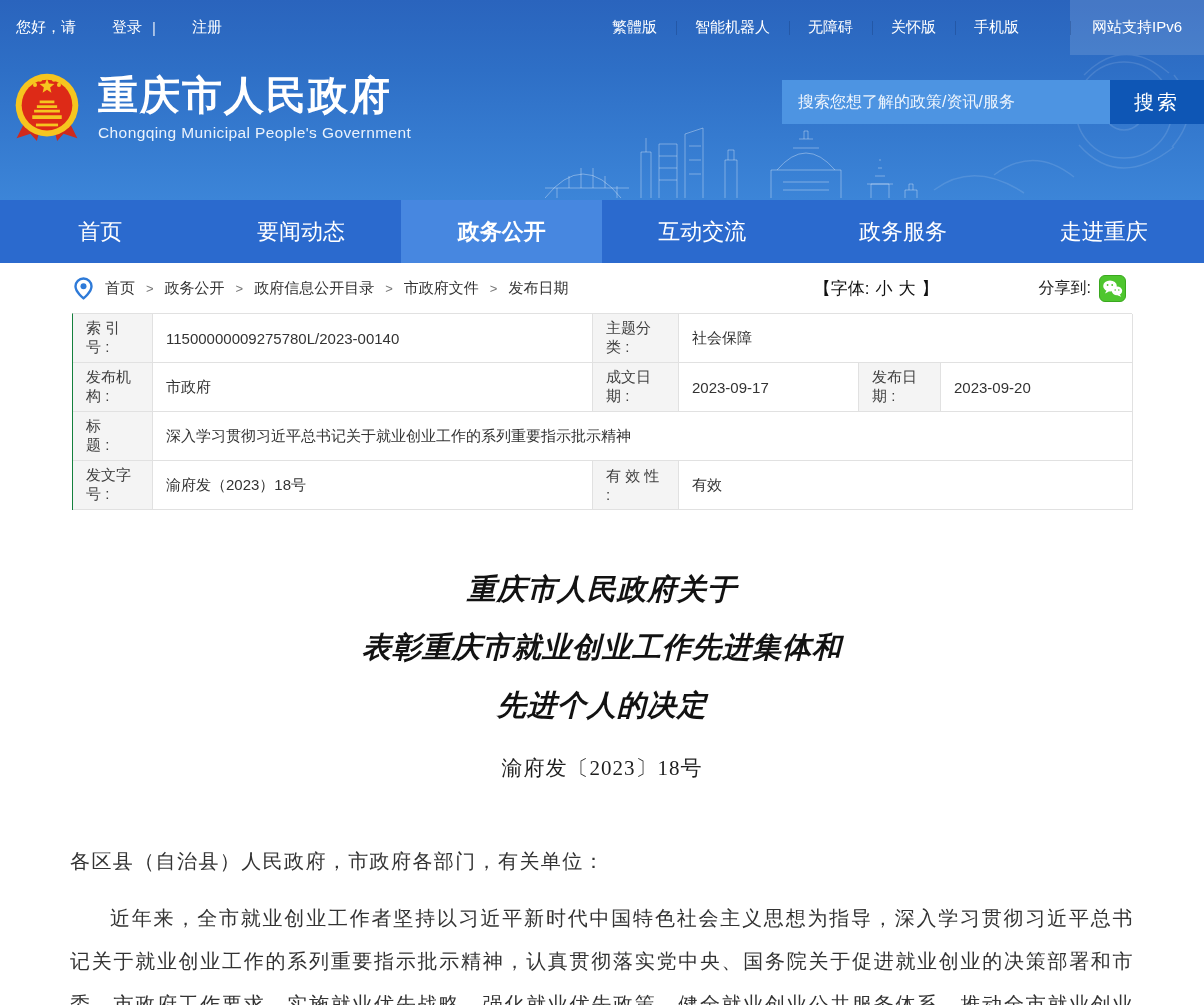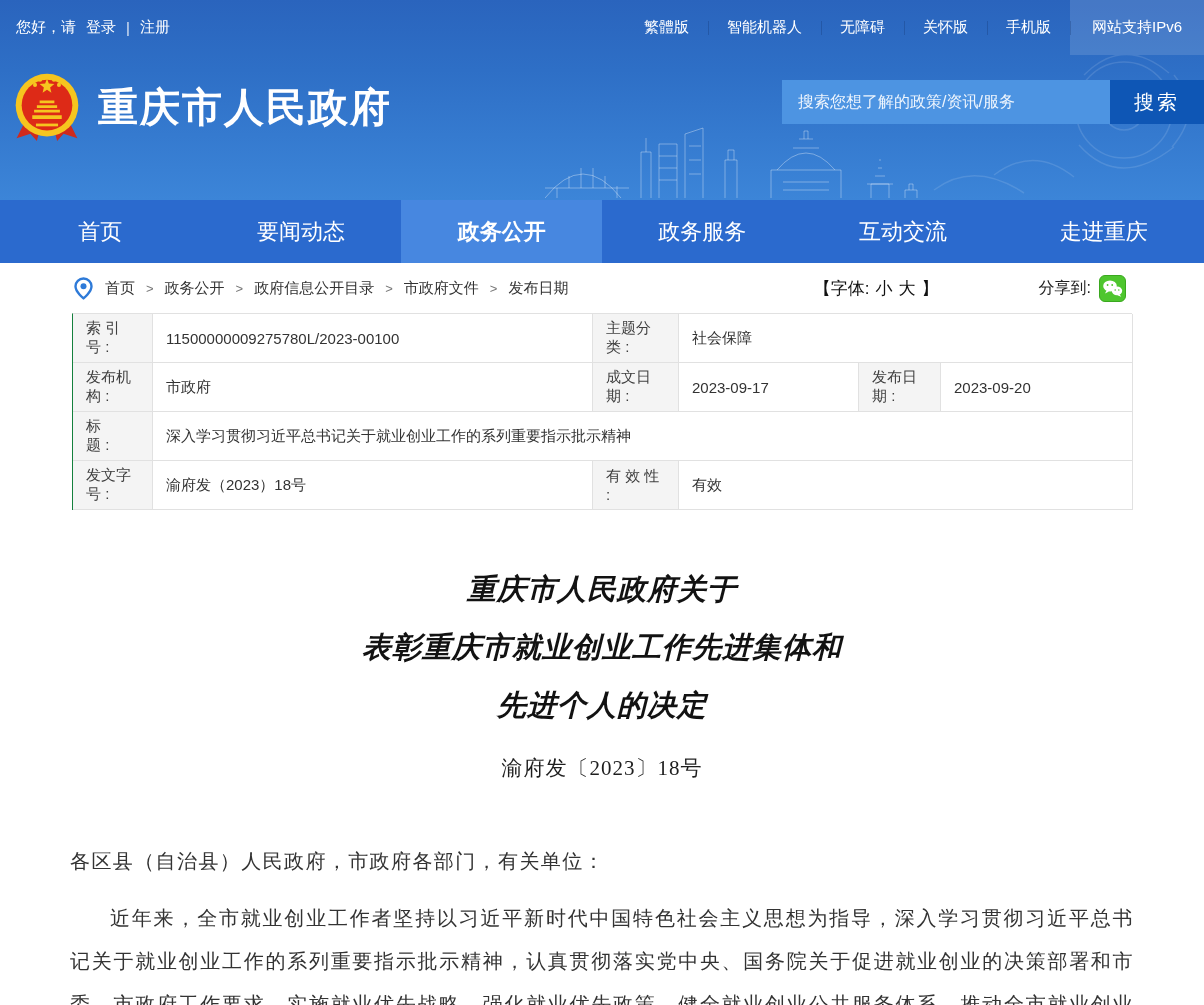--- a/index.html
+++ b/index.html
@@ -14,30 +14,30 @@
   .blue-zone {
     background:linear-gradient(180deg,#2a64bd 0%, #2e6fc6 35%, #3c85d8 100%);
     position:relative;
   }
   .topbar {
     height:55px; display:flex; justify-content:space-between; align-items:center;
     color:#fff; font-size:15px;
   }
   .topbar-left { display:flex; align-items:center; gap:10px; padding-left:16px; }
   .topbar-left .sep { opacity:.85; }
-  .tb-link { cursor:pointer; }
+  .tb-link { cursor:pointer;margin-left:26px; }
   .topbar-right { display:flex; align-items:stretch; height:55px; }
   .tlink {
     display:flex; align-items:center; padding:0 19px; cursor:pointer; position:relative;
   }
   .tlink + .tlink::before {
     content:""; position:absolute; left:0; top:21px; height:14px; width:1px;
     background:rgba(10,40,90,0.25);
   }
-  .tlink.ipv6 { background:rgba(255,255,255,0.13); padding:16px 22px; }
+  .tlink.ipv6 { background:rgba(255,255,255,0.13); padding:16px 22px;margin-left:32px; }
 
   
   .header { height:145px; position:relative; }
   .brand { position:absolute; left:12px; top:13px; display:flex; align-items:center; }
   .emblem { width:70px; height:78px; }
   .brand-text { margin-left:16px; color:#fff; }
   .site-title { font-size:40px; font-weight:bold; letter-spacing:2px; line-height:46px; }
   .site-subtitle { font-size:15.5px; color:#eaf2fc; margin-top:6px; letter-spacing:.4px; }
   .search { position:absolute; right:0; top:25px; display:flex; height:44px; }
   .search input {
@@ -164,36 +164,37 @@
           <polygon fill="#f6c51f" points="38,9 40,14.6 46,14.9 41.4,18.8 42.8,24.6 38,21.3 33.2,24.6 34.6,18.8 30,14.9 36,14.6"></polygon>
           <circle cx="25" cy="16" r="2.2" fill="#f6c51f"></circle>
           <circle cx="30.5" cy="10.5" r="2.2" fill="#f6c51f"></circle>
           <circle cx="45.5" cy="10.5" r="2.2" fill="#f6c51f"></circle>
           <circle cx="51" cy="16" r="2.2" fill="#f6c51f"></circle>
           <path d="M30 33 h16 v3 h-16 z M27 38 h22 v3 h-22 z M24 43 h28 v3 h-28 z M22 49 h32 v4 h-32 z" fill="#f6c51f"></path>
           <path d="M26 58 h24 v3 h-24 z" fill="#f6c51f"></path>
         </svg>
         <div class="brand-text">
           <div class="site-title">重庆市人民政府</div>
+          <div class="site-subtitle">Chongqing Municipal People's Government</div>
         </div>
       </div>
 
       <div class="search">
         <input type="text" placeholder="搜索您想了解的政策/资讯/服务" style="">
         <button>搜索</button>
       </div>
     </div>
   </div>
 
   <div class="nav">
     <div class="nav-item">首页</div>
     <div class="nav-item">要闻动态</div>
     <div class="nav-item active">政务公开</div>
+    <div class="nav-item">互动交流</div>
     <div class="nav-item">政务服务</div>
-    <div class="nav-item">互动交流</div>
     <div class="nav-item">走进重庆</div>
   </div>
 
   <div class="crumb-row">
     <svg class="pin" viewBox="0 0 19 23">
       <path d="M9.5 1.5 C5 1.5 1.5 5 1.5 9.3 c0 5.8 8 12 8 12 s8 -6.2 8 -12 C17.5 5 14 1.5 9.5 1.5 Z" fill="none" stroke="#2e7ad8" stroke-width="2.4"></path>
       <circle cx="9.5" cy="9.3" r="3" fill="#2e7ad8"></circle>
     </svg>
     <div class="crumbs">
       <span class="c-item">首页</span>
@@ -226,21 +227,21 @@
           <circle cx="16.2" cy="15" r="0.8" fill="#4ec62e"></circle>
           <circle cx="19.8" cy="15" r="0.8" fill="#4ec62e"></circle>
         </svg>
       </div>
     </div>
   </div>
 
   <div class="meta">
 
     <div class="cell lab">索 引 号 :</div>
-    <div class="cell">11500000009275780L/2023-00100</div>
+    <div class="cell">11500000009275780L/2023-00140</div>
     <div class="cell lab">主题分类 :</div>
     <div class="cell sp3">社会保障</div>
 
     <div class="cell lab">发布机构 :</div>
     <div class="cell">市政府</div>
     <div class="cell lab">成文日期 :</div>
     <div class="cell">2023-09-17</div>
     <div class="cell lab">发布日期 :</div>
     <div class="cell">2023-09-20</div>
 

